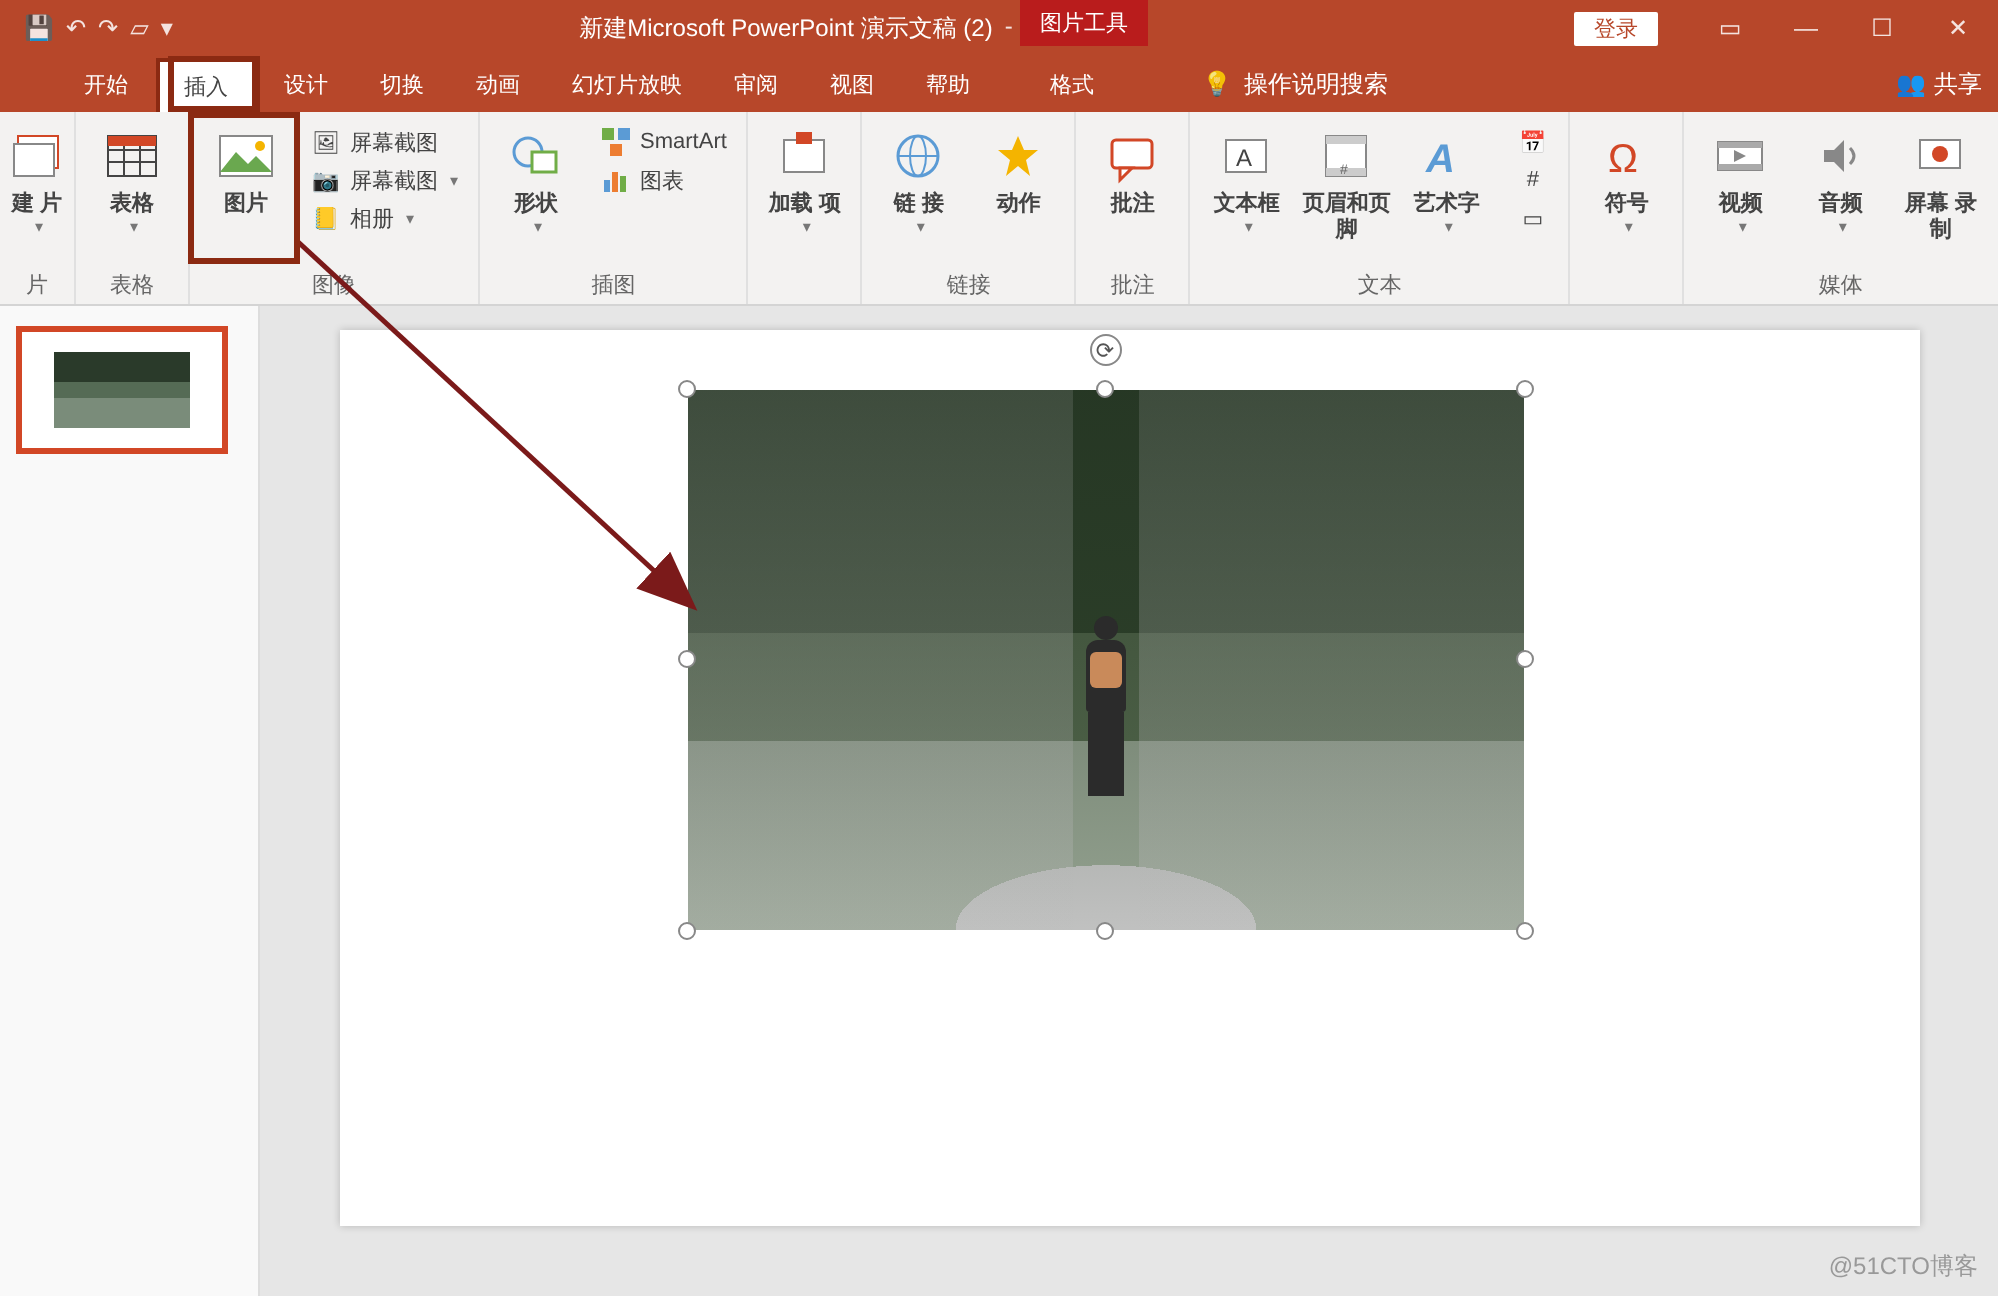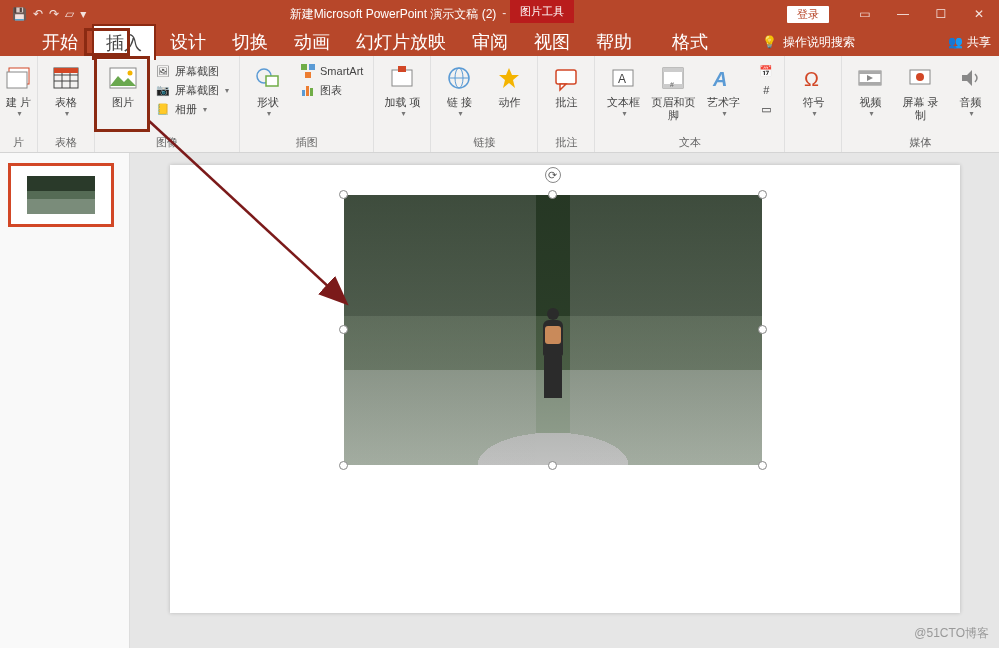--- a/index.html
+++ b/index.html
@@ -9,36 +9,36 @@
     .title-bar .qat { display: flex; align-items: center; gap: 6px; padding: 0 8px; }
     .title-bar .qat span { opacity: .85; cursor: pointer; }
     .title-bar .doc-title { flex: 1; text-align: center; font-size: 12px; white-space: nowrap; display:flex; justify-content:center; align-items:flex-start; gap:6px;}
     .title-bar .doc-title .suffix { opacity:.85;}
     .title-bar .tool-tab { background:#b91c1c; padding:4px 10px; font-size:11px; position:absolute; top:0; left:510px;}
     .title-bar .win-controls { display:flex; gap:6px; align-items:center;padding-left:18px; }
     .title-bar .login { background:#fff; color:#b7472a; padding:1px 10px; border-radius:1px; font-size:11px; margin-right:14px; cursor:pointer;}
     .title-bar .win-btn { width:32px; text-align:center; cursor:pointer; opacity:.85;}
 
     .tabs { background:#b7472a; height:28px; display:flex; align-items:center; color:#fff; padding-left:30px; gap:2px;}
-    .tabs .tab { padding:5px 12px; cursor:pointer; font-size:18px; }
+    .tabs .tab { padding:5px 12px; cursor:pointer; font-size:11px; }
     .tabs .tab.active { background:#fff; color:#444; border:2px solid #8b2a12; border-bottom:none;}
     .tabs .tell-me { display:flex; align-items:center; gap:6px; margin-left:40px;}
     .tabs .tell-me .bulb { opacity:.85;}
     .tabs .right { margin-left:auto; padding-right:8px; display:flex; align-items:center; gap:4px; cursor:pointer;}
 
     .insert-tab-highlight { position:absolute; top:28px; left:84px; width:46px; height:28px; border:3px solid #8b2a12; pointer-events:none; z-index:20;}
     .picture-btn-highlight { position:absolute; top:56px; left:94px; width:56px; height:76px; border:3px solid #8b2a12; pointer-events:none; z-index:20;}
 
     .ribbon { background:#f3f2f1; border-bottom:1px solid #d4d4d4; height:97px; display:flex; }
     .group { border-right:1px solid #e0e0e0; display:flex; flex-direction:column; align-items:center; padding:4px 4px 2px; }
     .group-body { flex:1; display:flex; align-items:flex-start; gap:2px;}
     .group-label { font-size:11px; color:#666; padding:2px 0 0;}
     .big-btn { display:flex; flex-direction:column; align-items:center; justify-content:flex-start; width:48px; padding:2px 2px; cursor:pointer; text-align:center;}
     .big-btn .ico { width:32px; height:32px; margin-bottom:2px; display:flex; align-items:center; justify-content:center;}
-    .big-btn .lbl { font-size:11px; color:#444; line-height:1.15;}
+    .big-btn .lbl { font-size:11px; color:#444; line-height:1.15;font-weight:bold;}
     .small-stack { display:flex; flex-direction:column; gap:1px; padding-top:2px;}
     .small-btn { display:flex; align-items:center; gap:4px; padding:1px 6px; cursor:pointer; font-size:11px; color:#444; white-space:nowrap;}
     .small-btn .mini-ico { width:16px; height:16px; display:flex; align-items:center; justify-content:center;}
     .dd::after { content:"▾"; font-size:8px; margin-left:2px; color:#777;}
 
     .workspace { display:flex; height:calc(100% - 153px); }
     .thumb-panel { width:130px; background:#f9f9f9; border-right:1px solid #ddd; padding:10px 8px;}
     .thumb { border:3px solid #d24726; background:#fff; width:106px; height:64px; position:relative; cursor:pointer;}
     .thumb-img { position:absolute; left:16px; top:10px; right:16px; bottom:10px; background:linear-gradient(#2a3a2a 40%, #556b55 40% 60%, #7a8c7a 60%); }
     
@@ -336,38 +336,38 @@
           <div class="ico">
             <svg width="28" height="28">
               <rect x="3" y="7" width="22" height="14" fill="#fff" stroke="#888"></rect>
               <rect x="3" y="7" width="22" height="3" fill="#aaa"></rect>
               <rect x="3" y="18" width="22" height="3" fill="#aaa"></rect>
               <polygon points="11,11 11,17 17,14" fill="#888"></polygon>
             </svg>
           </div>
           <div class="lbl">视频</div>
         </div>
+      <div class="big-btn dd">
+          <div class="ico">
+            <svg width="28" height="28">
+              <polygon points="6,11 11,11 16,6 16,22 11,17 6,17" fill="#888"></polygon>
+              <path d="M19 10 Q23 14 19 18" fill="none" stroke="#888" stroke-width="1.5"></path>
+            </svg>
+          </div>
+          <div class="lbl">音频</div>
+        </div>
       <div class="big-btn">
           <div class="ico">
             <svg width="28" height="28">
               <rect x="4" y="6" width="20" height="14" fill="#fff" stroke="#888"></rect>
               <circle cx="14" cy="13" r="4" fill="#d24726"></circle>
             </svg>
           </div>
           <div class="lbl">屏幕
 录制</div>
-        </div>
-      <div class="big-btn dd">
-          <div class="ico">
-            <svg width="28" height="28">
-              <polygon points="6,11 11,11 16,6 16,22 11,17 6,17" fill="#888"></polygon>
-              <path d="M19 10 Q23 14 19 18" fill="none" stroke="#888" stroke-width="1.5"></path>
-            </svg>
-          </div>
-          <div class="lbl">音频</div>
         </div>
     </div>
     <div class="group-label">媒体</div>
   </div>
 </div>
 
 <div class="workspace">
   <div class="thumb-panel">
     <div class="thumb">
       <div class="thumb-img"></div>

